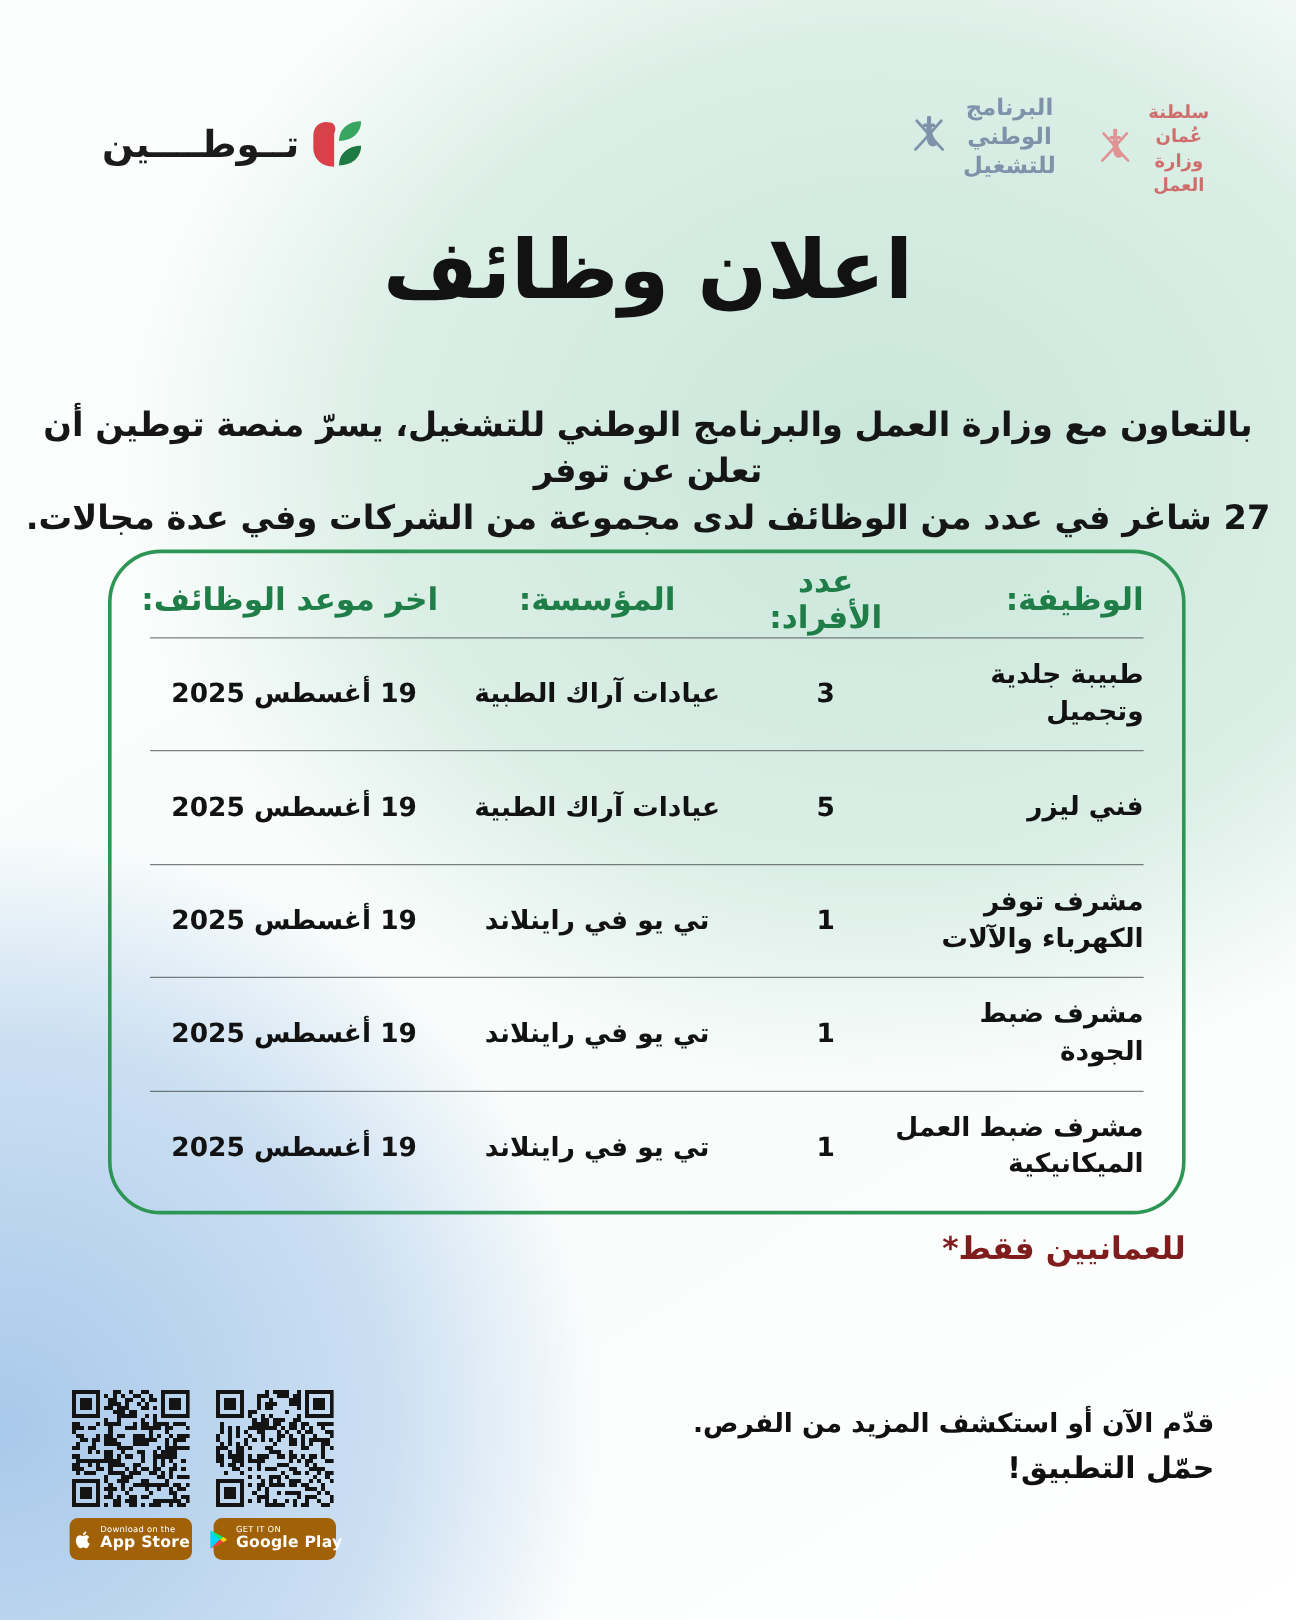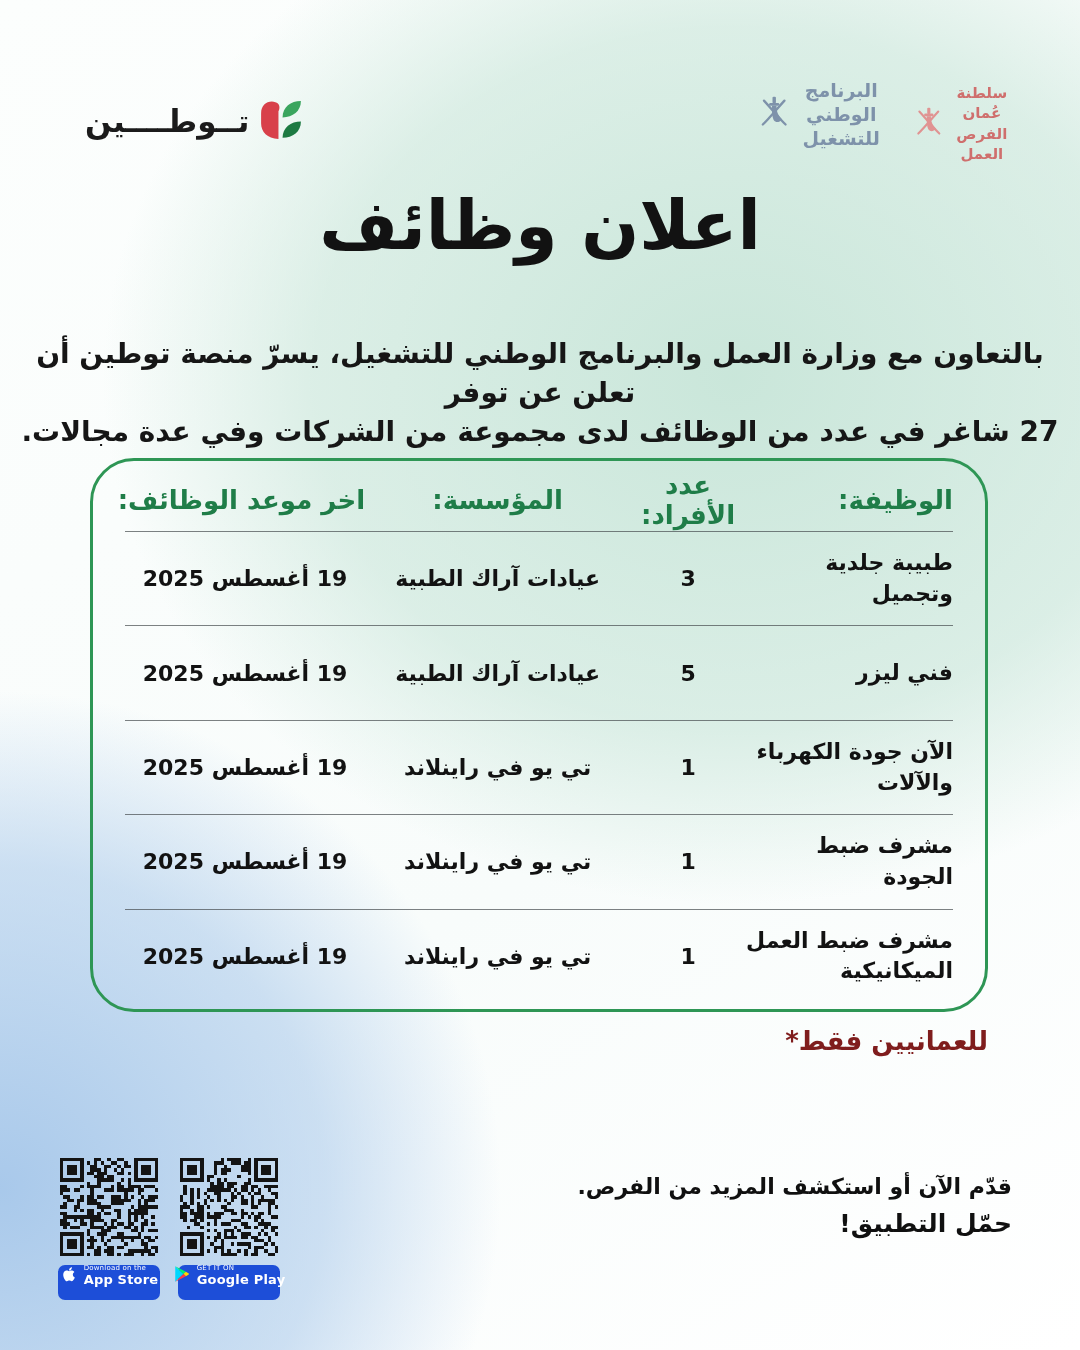--- a/index.html
+++ b/index.html
@@ -52,22 +52,22 @@
           color:#7f1d1d; font-size:26px; font-weight:800; }
 
   
   .cta { position:absolute; top:1174px; right:68px; direction:rtl; text-align:right; color:#101010; }
   .cta-1 { font-size:22px; font-weight:900; }
   .cta-2 { font-size:25px; font-weight:800; margin-top:10px; }
 
   .qr-group { position:absolute; left:58px; top:1158px; display:flex; gap:18px; }
   .store-stack { display:flex; flex-direction:column; align-items:center; width:102px; }
   .qr { width:98px; height:98px; }
-  .badge { margin-top:9px; width:102px; height:35px; background:#1d4ed8; border-radius:7px;
-           display:flex; justify-content:center; gap:6px; color:#fff; cursor:pointer; }
+  .badge { margin-top:9px; width:102px; height:35px; background:#a16207; border-radius:7px;
+           display:flex; align-items:center; justify-content:center; gap:6px; color:#fff; cursor:pointer; }
   .badge-icon { width:18px; height:18px; flex:0 0 auto; }
   .badge-text { display:flex; flex-direction:column; line-height:1.1; text-align:left; }
   .badge-small { font-size:7px; letter-spacing:.2px; }
   .badge-big { font-size:13px; font-weight:600; letter-spacing:.2px; white-space:nowrap; }
 </style>
 </head>
 <body>
 
 <svg width="0" height="0" style="position:absolute" aria-hidden="true">
   <defs>
@@ -112,21 +112,21 @@
       <div>البرنامج الوطني</div>
       <div>للتشغيل</div>
     </div>
   </div>
   <div class="gov gov-mol">
     <svg class="emblem">
         <use href="#emblem"></use>
       </svg>
     <div class="gov-text" dir="rtl">
       <div>سلطنة عُمان</div>
-      <div>الفرص العمل</div>
+      <div>وزارة العمل</div>
     </div>
   </div>
 </div>
 
 <h1 class="title" dir="rtl">اعلان وظائف</h1>
 
 <div class="intro" dir="rtl">
   <div>بالتعاون مع وزارة العمل والبرنامج الوطني للتشغيل، يسرّ منصة توطين أن تعلن عن توفر</div>
   <div>27 شاغر في عدد من الوظائف لدى مجموعة من الشركات وفي عدة مجالات.</div>
 </div>
@@ -145,21 +145,21 @@
     <div class="c-org">عيادات آراك الطبية</div>
     <div class="c-date">19 أغسطس 2025</div>
   </div>
   <div class="trow">
     <div class="c-job">فني ليزر</div>
     <div class="c-count">5</div>
     <div class="c-org">عيادات آراك الطبية</div>
     <div class="c-date">19 أغسطس 2025</div>
   </div>
   <div class="trow">
-    <div class="c-job">الآن جودة الكهرباء والآلات</div>
+    <div class="c-job">مشرف توفر الكهرباء والآلات</div>
     <div class="c-count">1</div>
     <div class="c-org">تي يو في راينلاند</div>
     <div class="c-date">19 أغسطس 2025</div>
   </div>
   <div class="trow">
     <div class="c-job">مشرف ضبط الجودة</div>
     <div class="c-count">1</div>
     <div class="c-org">تي يو في راينلاند</div>
     <div class="c-date">19 أغسطس 2025</div>
   </div>

